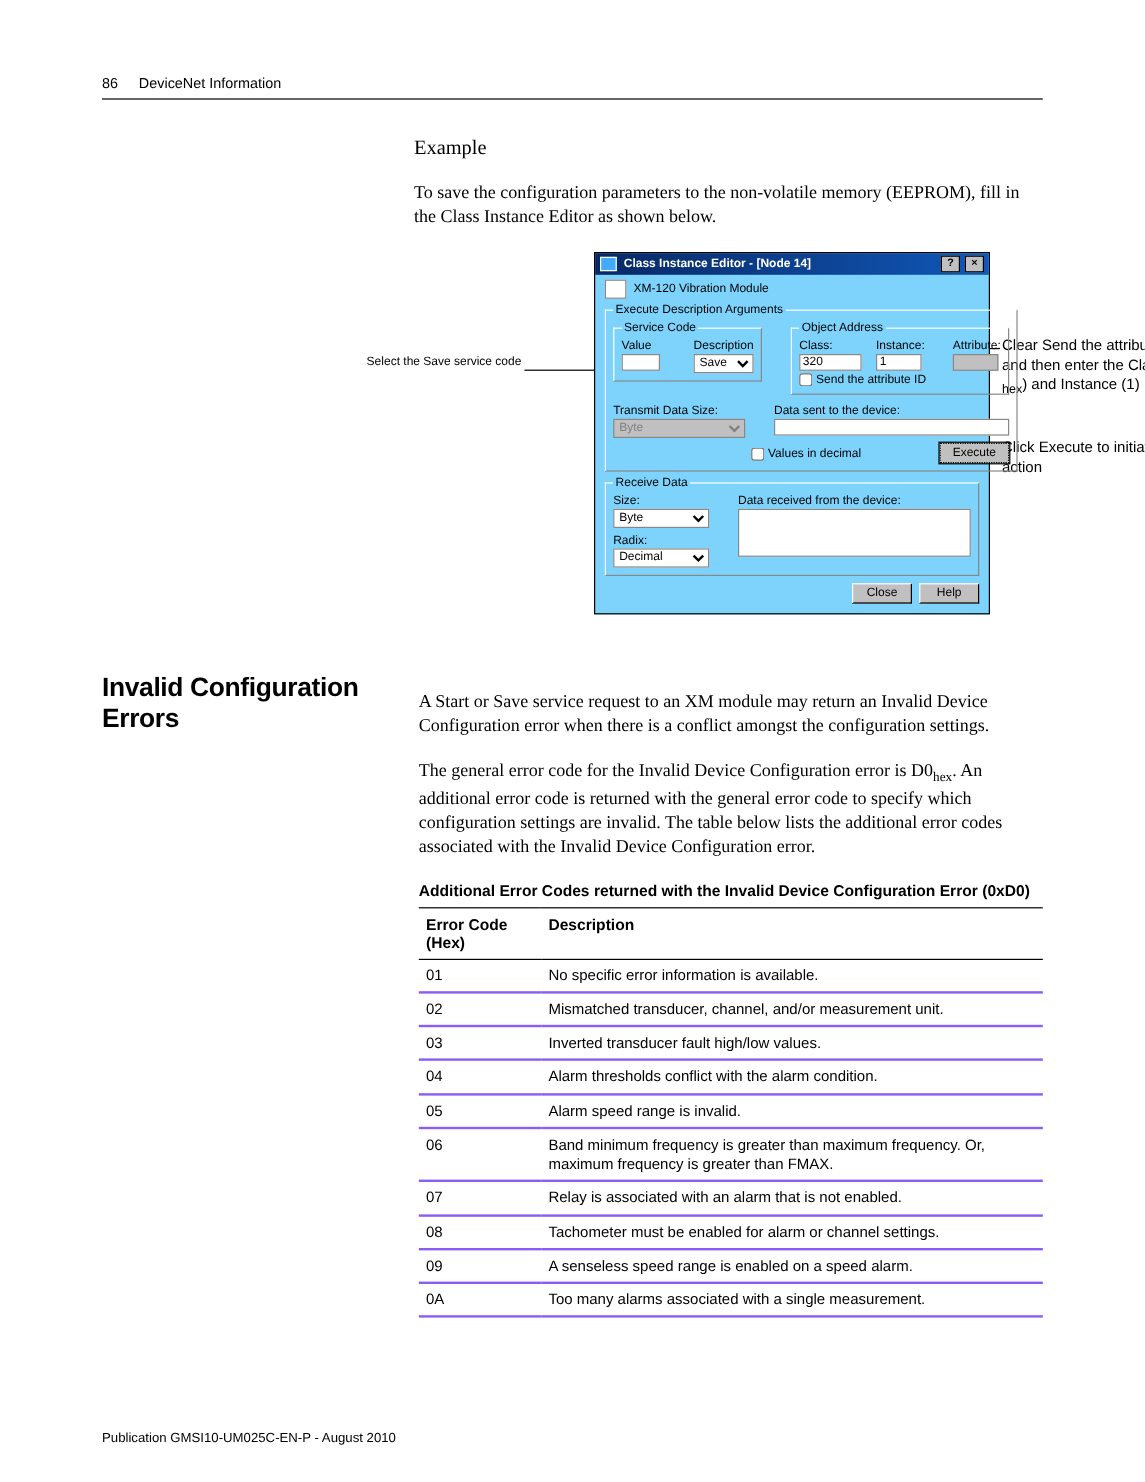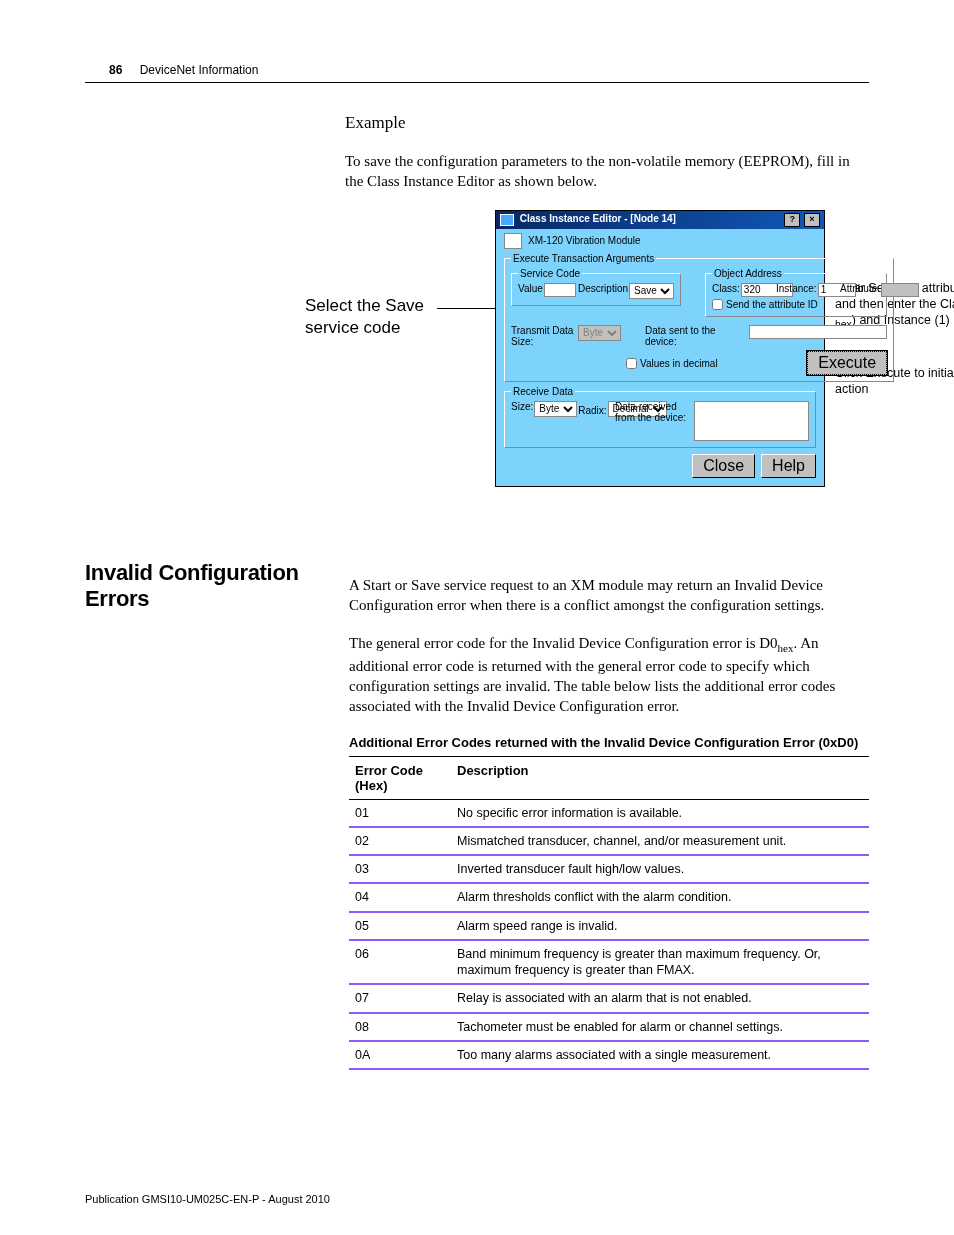--- a/index.html
+++ b/index.html
@@ -18,23 +18,22 @@
   }
   .header-line {
     border-bottom: 1px solid #000;
     padding-bottom: 4px;
     margin-bottom: 30px;
   }
   .header-text {
     font-size: 12px;
   }
   .page-num {
-    font-weight: bold;
+    font-weight: normal;
     margin-right: 14px;
-    margin-left: 24px;
   }
   .section-col {
     margin-left: 260px;
   }
   .example-title {
     font-family: Georgia, 'Times New Roman', serif;
     font-size: 17px;
     margin-bottom: 18px;
   }
   .body-text {
@@ -47,22 +46,22 @@
   .figure-area {
     position: relative;
     width: 100%;
     height: 310px;
     margin-bottom: 40px;
   }
   .callout-left {
     position: absolute;
     left: -40px;
     top: 85px;
-    font-size: 17px;
-    text-align: left;
+    font-size: 10px;
+    text-align: center;
     width: 130px;
     line-height: 1.3;
   }
   .callout-right {
     position: absolute;
     left: 490px;
     font-size: 12.5px;
     width: 170px;
     line-height: 1.3;
   }
@@ -123,21 +122,21 @@
   }
   fieldset.win legend {
     font-size: 10px;
     padding: 0 2px;
   }
   .win-row {
     display: flex;
     gap: 24px;
     align-items: flex-start;
   }
-  .win-col { display: flex; flex-direction: row; gap: 1px; }
+  .win-col { display: flex; flex-direction: column; gap: 1px; }
   .win-label { font-size: 10px; }
   .win-input {
     background: white;
     border: 1px solid #888;
     font-size: 10px;
     padding: 1px 2px;
     height: 14px;
     box-sizing: border-box;
   }
   .win-select {
@@ -148,21 +147,21 @@
     box-sizing: border-box;
   }
   .win-disabled { background: #c0c0c0; color: #808080; }
   .win-check { display: flex; align-items: center; gap: 3px; font-size: 10px; margin-top: 2px;}
   .win-check input { width: 11px; height: 11px; margin:0; }
   .win-btn {
     background: #c0c0c0;
     border: 1px solid #000;
     border-top-color: #fff;
     border-left-color: #fff;
-    font-size: 16px;
+    font-size: 10px;
     padding: 2px 10px;
     min-width: 50px;
   }
   .win-textarea {
     background: white;
     border: 1px solid #888;
     width: 100%;
     height: 40px;
     box-sizing: border-box;
     resize: none;
@@ -279,21 +278,21 @@
             <span>×</span>
           </span>
         </div>
         <div class="dialog-body">
           <div class="module-row">
             <span class="module-icon"></span>
             <span>XM-120 Vibration Module</span>
           </div>
 
           <fieldset class="win">
-            <legend>Execute Transaction Arguments</legend>
+            <legend>Execute Description Arguments</legend>
 
             <div class="win-row">
               <fieldset class="win" style="flex:1;">
                 <legend>Service Code</legend>
                 <div class="win-row">
                   <div class="win-col" style="width:36px;">
                     <span class="win-label">Value</span>
                     <input class="win-input" style="width: 32px;">
                   </div>
                   <div class="win-col" style="flex:1;">
@@ -422,20 +421,24 @@
             </tr>
             <tr>
               <td>07</td>
               <td>Relay is associated with an alarm that is not enabled.</td>
             </tr>
             <tr>
               <td>08</td>
               <td>Tachometer must be enabled for alarm or channel settings.</td>
             </tr>
             <tr>
+              <td>09</td>
+              <td>A senseless speed range is enabled on a speed alarm.</td>
+            </tr>
+            <tr>
               <td>0A</td>
               <td>Too many alarms associated with a single measurement.</td>
             </tr>
           </tbody>
       </table>
     </div>
   </div>
 
   <div class="footer">Publication GMSI10-UM025C-EN-P - August 2010</div>
 

